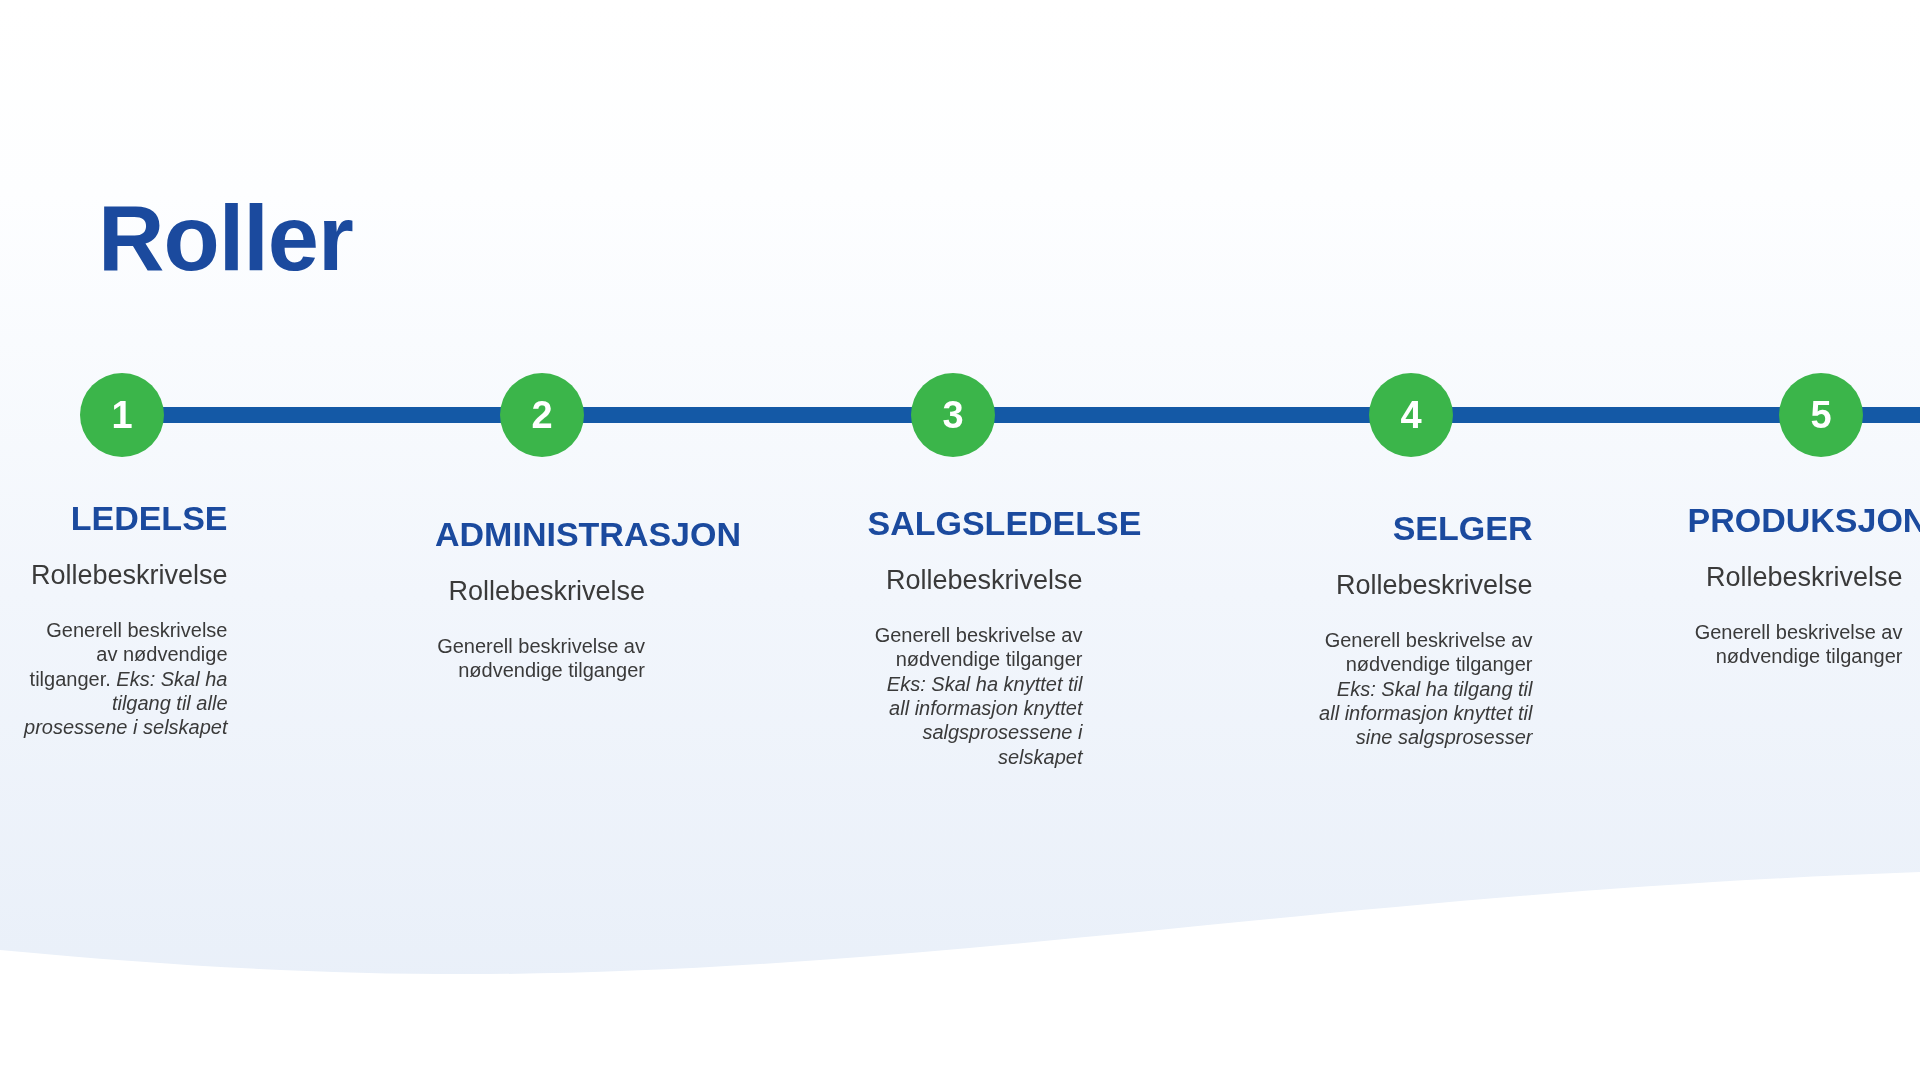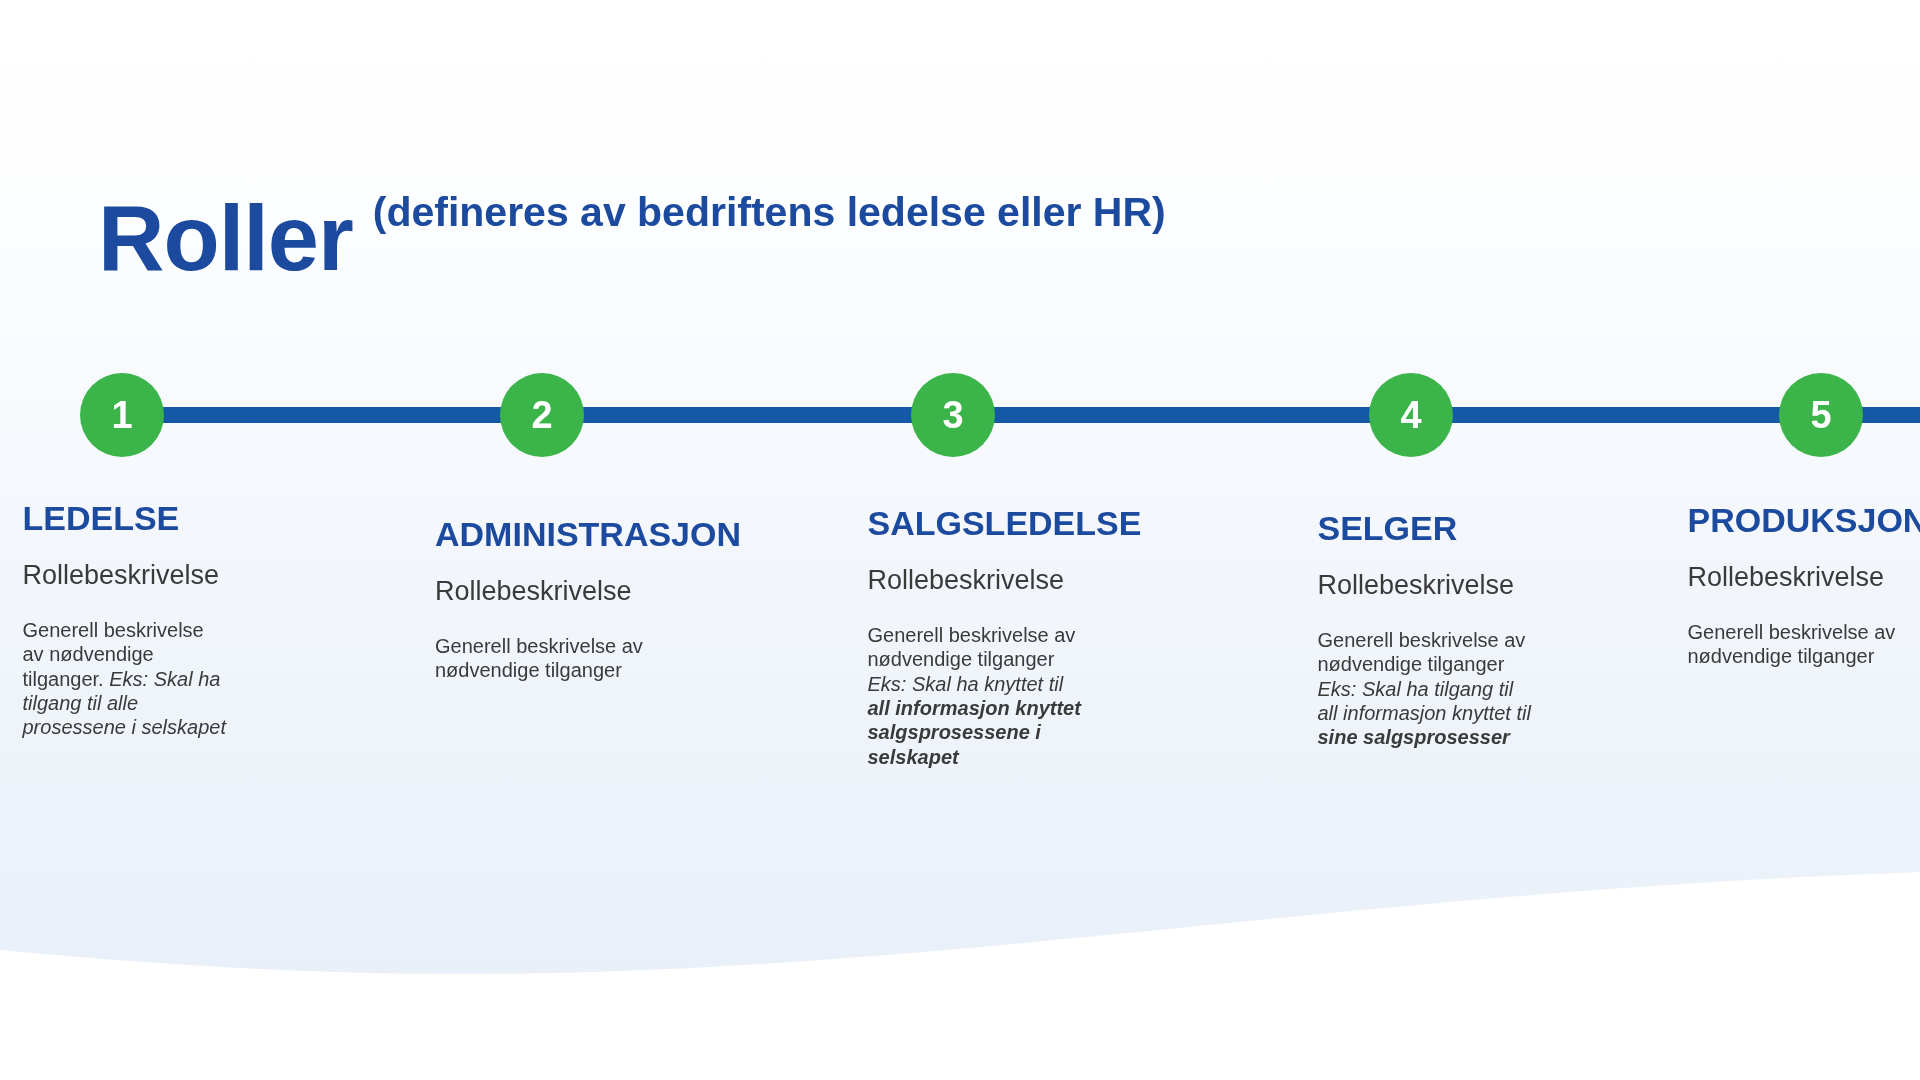--- a/index.html
+++ b/index.html
@@ -22,21 +22,21 @@
     width: 1920px;
     height: 230px;
     display: block;
     pointer-events: none;
   }
   .title-row {
     position: absolute;
     left: 98px;
     top: 192px;
     display: flex;
-    align-items: flex-start;
+    align-items: flex-end;
     gap: 20px;
     color: #1b4a9e;
     white-space: nowrap;
   }
   .title-main {
     font-size: 92px;
     font-weight: 700;
     line-height: 1;
     letter-spacing: -1px;
     margin: 0;
@@ -67,21 +67,21 @@
   }
   .circle-num {
     color: #ffffff;
     font-size: 38px;
     font-weight: 700;
     line-height: 1;
   }
   .step-col {
     position: absolute;
     transform: translateX(-50%);
-    text-align: left;
+    text-align: right;
   }
   .step-heading {
     color: #1b4a9e;
     font-size: 34px;
     font-weight: 600;
     line-height: 1.1;
     white-space: nowrap;
   }
   .step-sub {
     margin-top: 22px;
@@ -89,34 +89,33 @@
     font-size: 27px;
     line-height: 1.2;
   }
   .step-desc {
     margin: 26px 0 0 0;
     color: #3a3a3a;
     font-size: 20px;
     line-height: 1.22;
   }
   .it { font-style: italic; }
-  .bd { font-weight: 700; }
+  .bd { font-weight: 400; }
 </style>
 </head>
 <body>
 
 <div class="slide">
 
   <svg class="wave" viewBox="0 0 1920 230" preserveAspectRatio="none" aria-hidden="true">
     <path d="M0,100 C300,128 520,132 820,110 C1180,84 1480,38 1920,22 L1920,230 L0,230 Z" fill="#ffffff"></path>
   </svg>
 
   <header class="title-row">
     <h1 class="title-main">Roller</h1>
-    <span class="title-sub">(defineres av bedriftens ledelse eller HR)</span>
   </header>
 
   <div class="timeline-line"></div>
 
   <div class="circle" style="left:80px">
     <span class="circle-num">1</span>
   </div>
   <div class="circle" style="left:500px">
     <span class="circle-num">2</span>
   </div>

